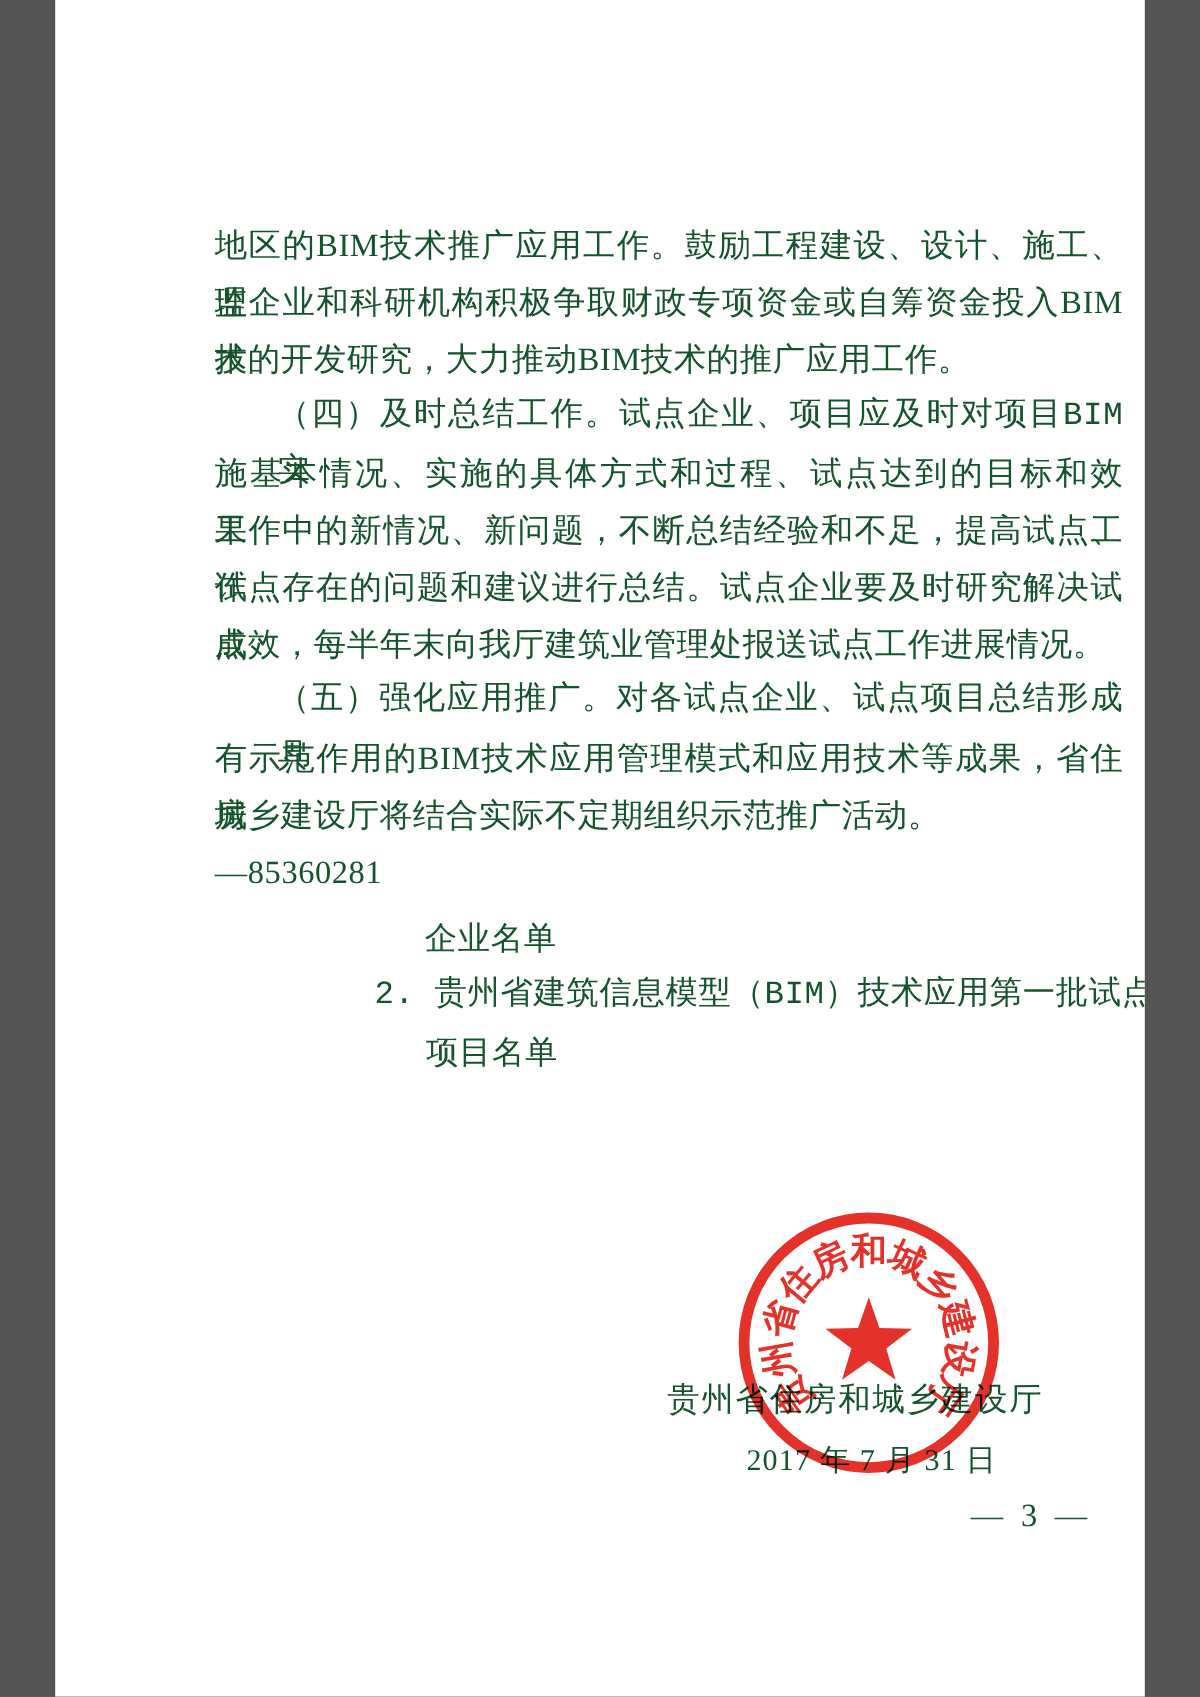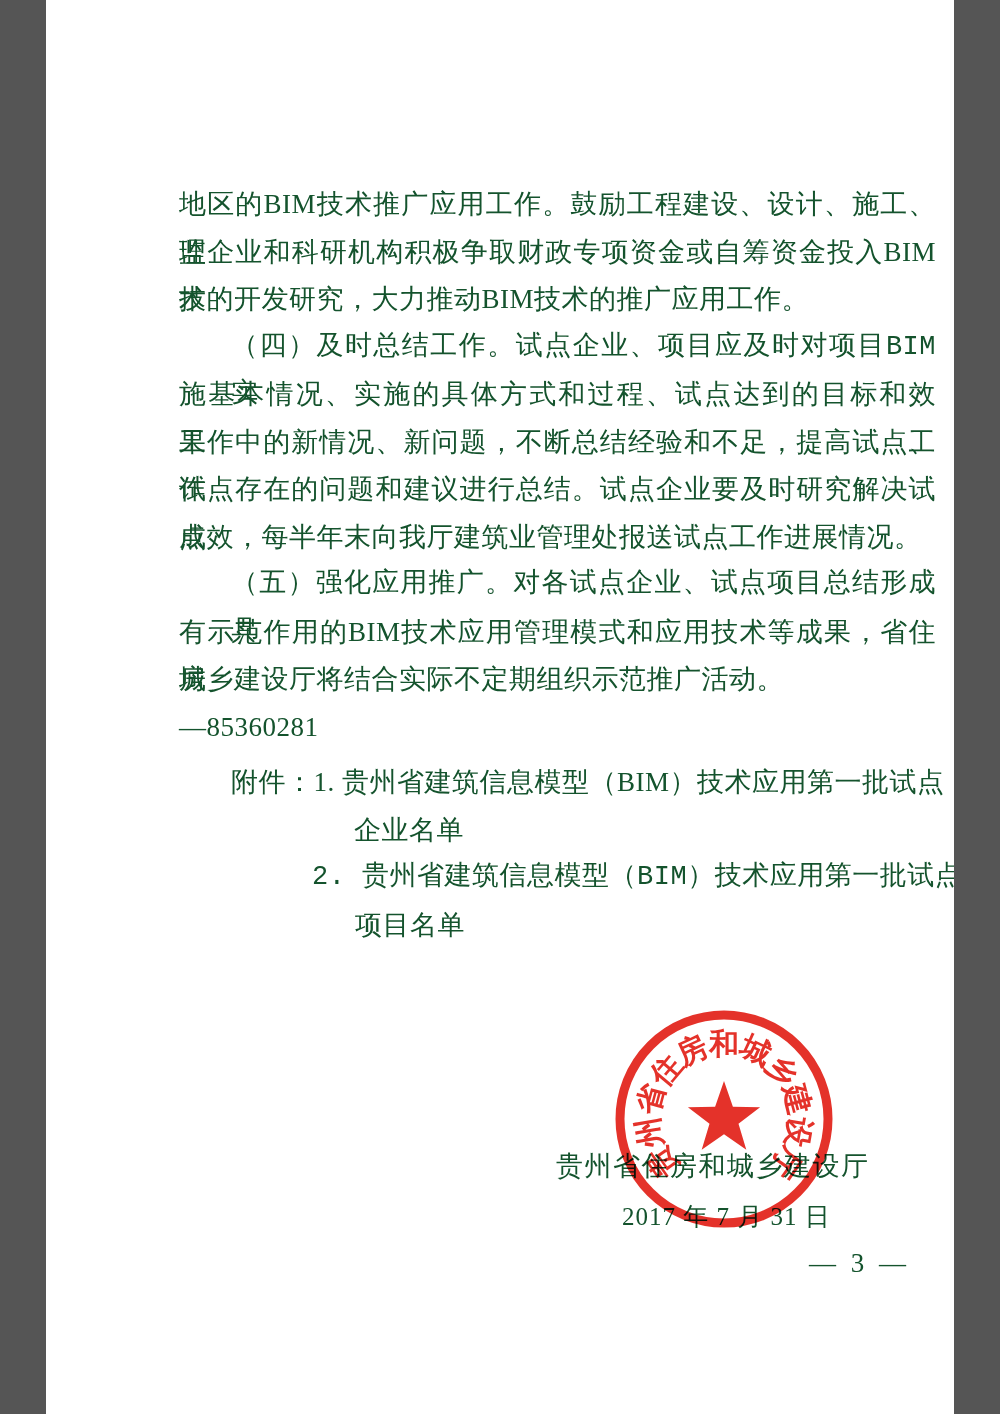--- a/index.html
+++ b/index.html
@@ -93,21 +93,20 @@
     <div class="line just">施基本情况、实施的具体方式和过程、试点达到的目标和效果、</div>
     <div class="line just">工作中的新情况、新问题，不断总结经验和不足，提高试点工作</div>
     <div class="line just">试点存在的问题和建议进行总结。试点企业要及时研究解决试点</div>
     <div class="line">成效，每半年末向我厅建筑业管理处报送试点工作进展情况。</div>
     <div class="line just ind">（五）强化应用推广。对各试点企业、试点项目总结形成具</div>
     <div class="line just">有示范作用的BIM技术应用管理模式和应用技术等成果，省住房</div>
     <div class="line">城乡建设厅将结合实际不定期组织示范推广活动。</div>
     <div class="line">—85360281</div>
 
     <div class="att">
-      <div class="line att-a">附件：1. 贵州省建筑信息模型（BIM）技术应用第一批试点</div>
       <div class="line att-b">企业名单</div>
       <div class="line att-c">2. 贵州省建筑信息模型（BIM）技术应用第一批试点</div>
       <div class="line att-d">项目名单</div>
     </div>
   </div>
 
   <div class="sig-agency">贵州省住房和城乡建设厅</div>
   <div class="sig-date">2017 年 7 月 31 日</div>
 
   <svg class="seal-svg" viewBox="-130 -130 260 260" aria-hidden="true">

